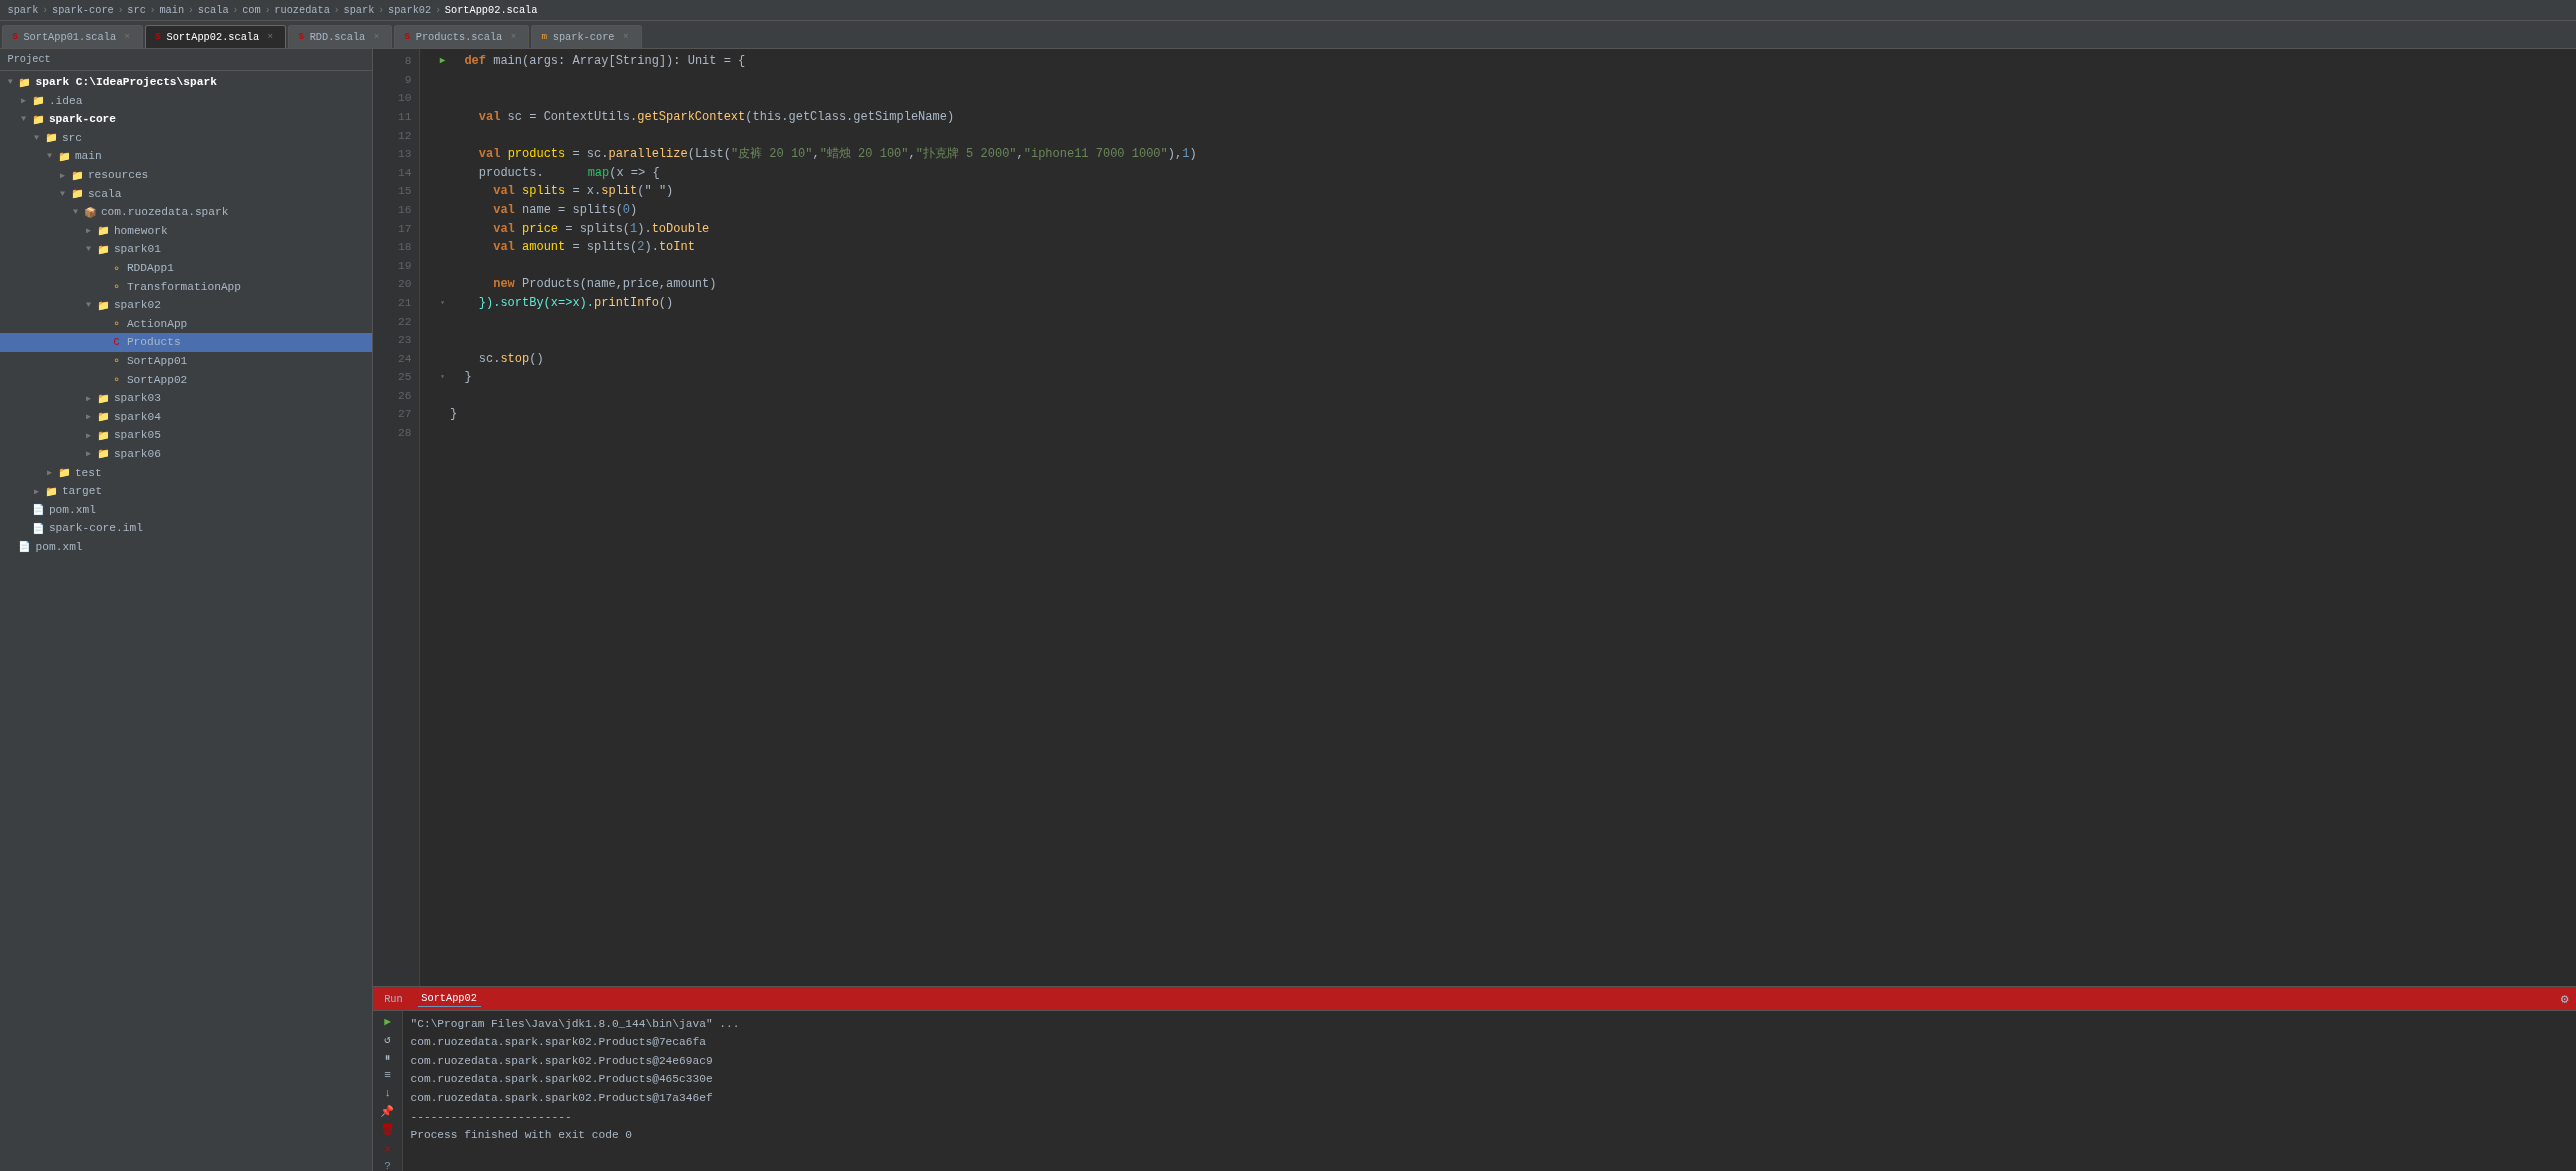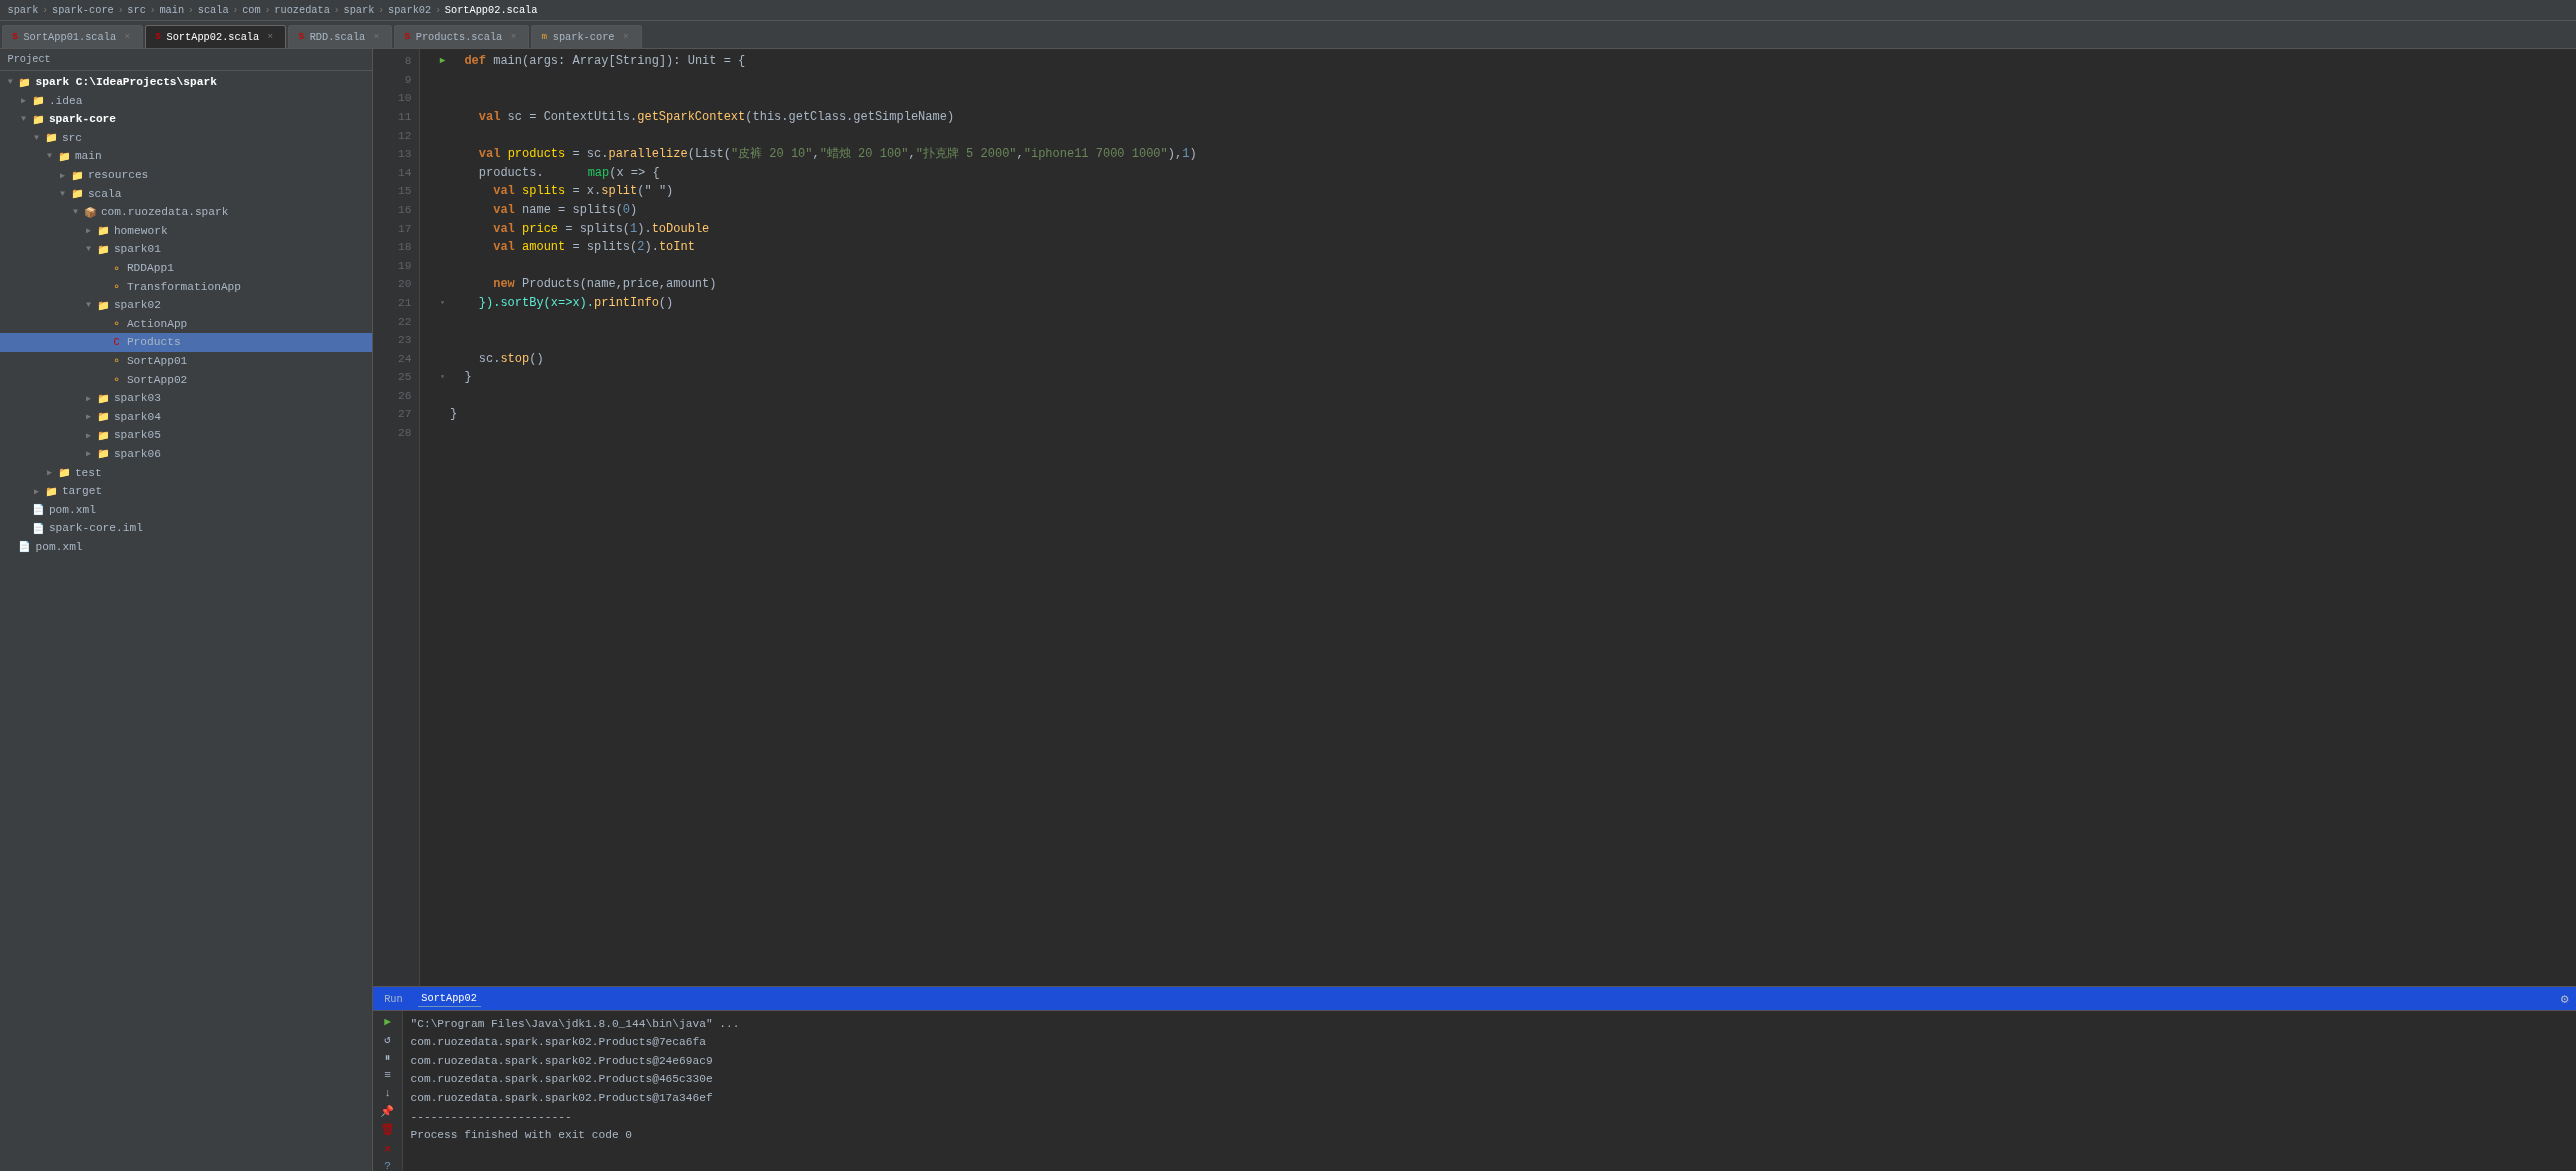--- a/index.html
+++ b/index.html
@@ -213,21 +213,21 @@
     
     .run-panel {
       height: 186px;
       background: #2b2b2b;
       border-top: 0.9px solid #555;
       display: flex;
       flex-direction: column;
       flex-shrink: 0;
     }
     .run-panel-header {
-      background: #1d4ed8;
+      background: #b91c1c;
       border-bottom: 0.9px solid #555;
       display: flex;
       align-items: center;
       padding: 1.9px 7.5px;
       height: 24px;
       gap: 11.2px;
       flex-shrink: 0;
     }
     .run-tab {
       font-size: 10.3px;

